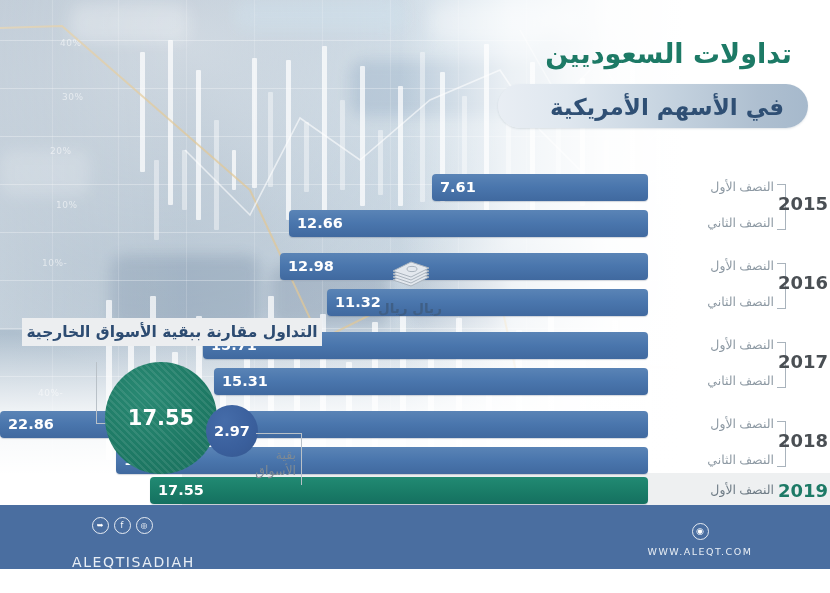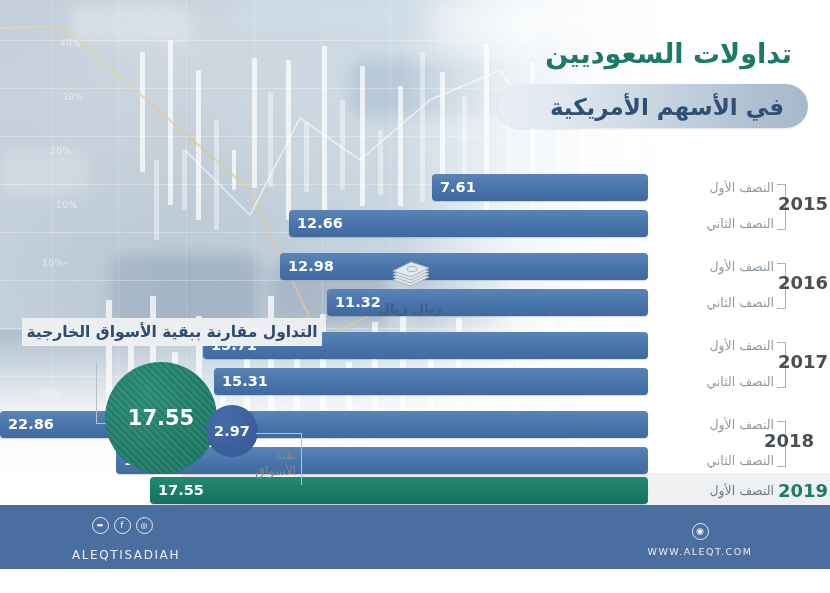--- a/index.html
+++ b/index.html
@@ -49,21 +49,21 @@
   .bar{position:absolute;right:0;height:27px;border-radius:4px;
     background:linear-gradient(180deg,#5a84b6 0%,#4a76ad 48%,#40699f 100%);
     box-shadow:0 1px 1px rgba(40,60,90,.20);}
   .bar.green{background:linear-gradient(180deg,#1f8670 0%,#17796534 0%, #1a7d68 50%, #15705c 100%);
              background:linear-gradient(180deg,#218a73 0%,#1a7d68 52%,#157060 100%);}
   .bar-val{position:absolute;left:8px;top:0;height:27px;line-height:27px;
     color:#ffffff;font-size:14.5px;font-weight:bold;direction:ltr;}
 
   .rowbg2019{position:absolute;right:0;width:648px;height:34px;background:#eef0f1;}
 
-  .halflbl{position:absolute;height:27px;line-height:27px;color:#8e9aa4;font-size:12.5px;white-space:nowrap;}
+  .halflbl{position:absolute;height:27px;line-height:27px;color:#8e9aa4;font-size:12.5px;white-space:nowrap;font-family:Liberation Serif, serif;}
   .halflbl.dark{color:#6f7c86;}
   .yearlbl{position:absolute;color:#4a4f54;font-size:18px;font-weight:bold;direction:ltr;white-space:nowrap;}
   .yearlbl.green{color:#1d7a66;}
   .bracket{position:absolute;border-right:1.3px solid #a9b3bc;border-top:1.3px solid #a9b3bc;
            border-bottom:1.3px solid #a9b3bc;width:8px;}
 
   
   .money-wrap{position:absolute;left:370px;top:258px;width:80px;text-align:center;}
   .money-lbl{color:#3f5f86;font-size:13.5px;font-weight:bold;margin-top:4px;}
 
@@ -91,21 +91,21 @@
   .lead-v2{position:absolute;left:301px;top:433px;width:1.4px;height:52px;background:#b9c1c8;}
   .lbl-rest{position:absolute;left:238px;top:447px;width:58px;text-align:right;color:#7e8a94;
     font-size:12.5px;line-height:16px;}
 
   
   .footer{position:absolute;left:0;bottom:0;width:830px;height:64px;background:#4a6ea0;}
   .f-left{position:absolute;left:72px;top:12px;width:100px;text-align:center;}
   .f-ic-row{display:flex;gap:5px;justify-content:center;}
   .f-ic{width:15px;height:15px;border:1.2px solid rgba(255,255,255,.85);border-radius:50%;
         display:flex;align-items:center;justify-content:center;color:#fff;font-size:8px;line-height:1;}
-  .f-left-txt{margin-top:14px;color:#e8eef5;font-size:12px;letter-spacing:1.6px;direction:ltr;}
+  .f-left-txt{margin-top:20px;color:#e8eef5;font-size:14px;letter-spacing:1.6px;direction:ltr;}
   .f-center{position:absolute;left:0;right:0;top:16px;text-align:center;color:#ffffff;
             font-size:21px;font-weight:bold;}
   .f-right{position:absolute;right:60px;top:14px;width:140px;text-align:center;}
   .f-right-txt{margin-top:6px;color:#e8eef5;font-size:9.5px;letter-spacing:1.5px;direction:ltr;}
   .f-globe{width:15px;height:15px;border:1.2px solid rgba(255,255,255,.85);border-radius:50%;
         display:inline-flex;align-items:center;justify-content:center;color:#fff;font-size:9px;line-height:1;}
 </style>
 </head>
 <body>
 
@@ -293,21 +293,21 @@
     <div class="bracket" style="right:44px;top:14px;height:44px"></div>
     <div class="yearlbl" style="right:2px;top:23px">2015</div>
 
     <div class="bracket" style="right:44px;top:93px;height:44px"></div>
     <div class="yearlbl" style="right:2px;top:102px">2016</div>
 
     <div class="bracket" style="right:44px;top:172px;height:44px"></div>
     <div class="yearlbl" style="right:2px;top:181px">2017</div>
 
     <div class="bracket" style="right:44px;top:251px;height:44px"></div>
-    <div class="yearlbl" style="right:16px;top:260px">2018</div>
+    <div class="yearlbl" style="right:2px;top:260px">2018</div>
 
     <div class="yearlbl green" style="right:2px;top:310px">2019</div>
   </div>
 
   <div class="money-wrap">
     <svg width="46" height="34" viewBox="0 0 46 34">
       <g stroke="#aab4be" stroke-width="1" fill="#e3e8ee">
         <path d="M6 22 L24 13 L42 19 L24 28 Z"></path>
         <path d="M6 19 L24 10 L42 16 L24 25 Z"></path>
         <path d="M6 16 L24 7 L42 13 L24 22 Z"></path>

